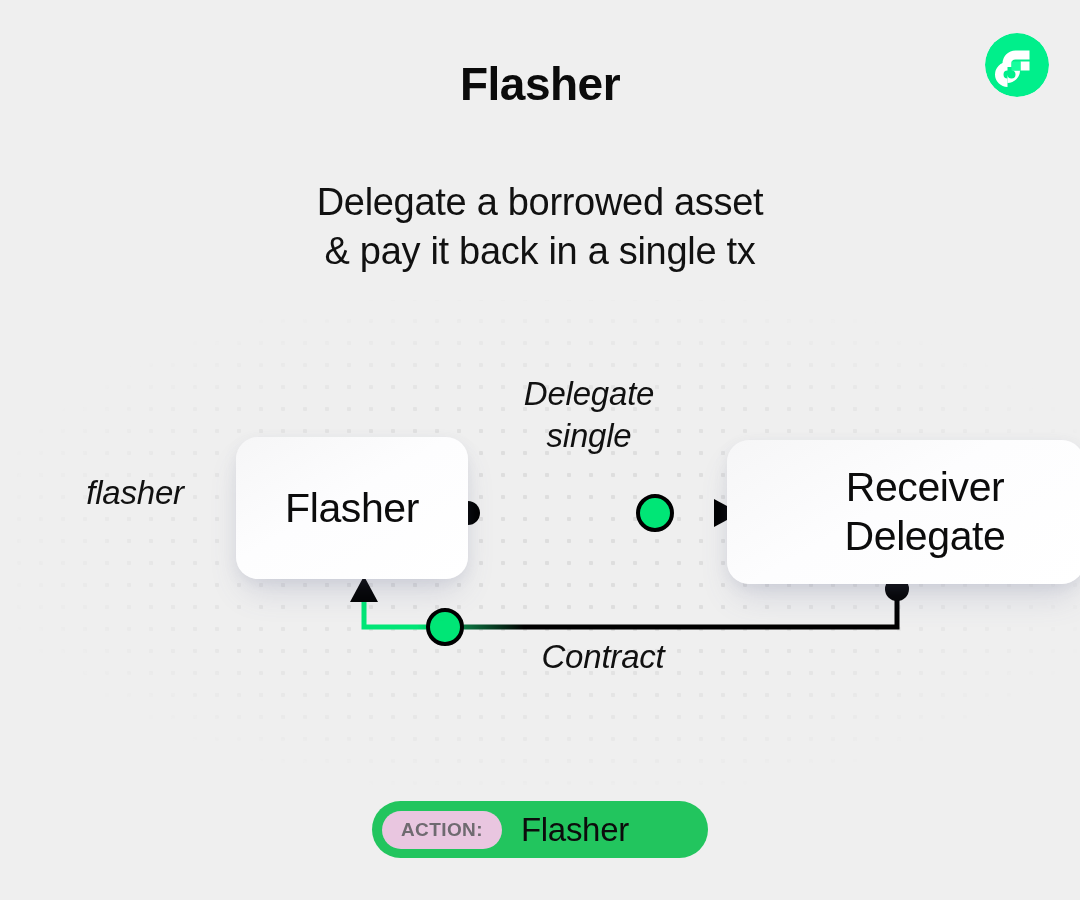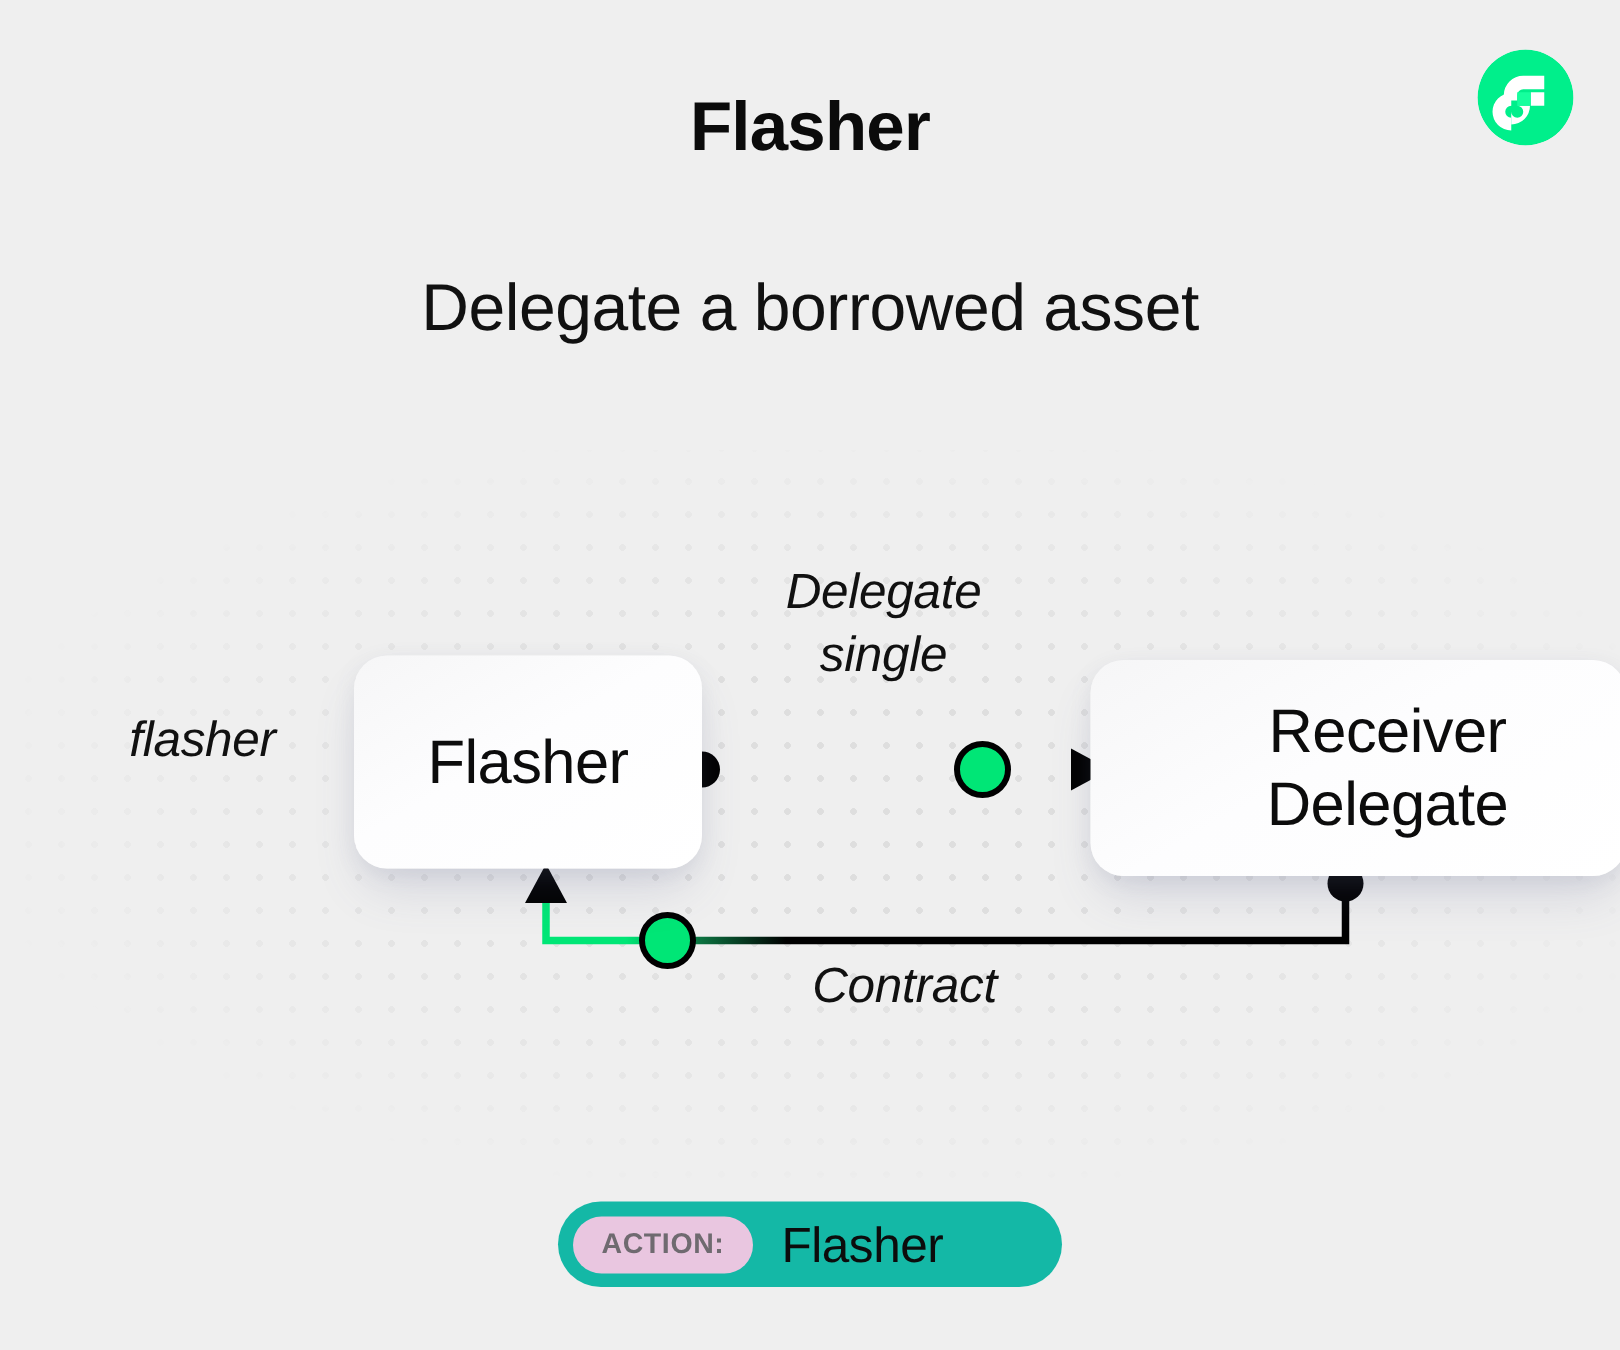--- a/index.html
+++ b/index.html
@@ -41,21 +41,21 @@
     line-height: 1.15;
   }
 
   
   .subtitle {
     position: absolute;
     top: 178px;
     left: 0;
     width: 1080px;
     text-align: center;
-    font-size: 44px;
+    font-size: 38px;
     font-weight: 400;
     color: #111111;
     line-height: 1.28;
     letter-spacing: -0.3px;
   }
   .subtitle .line {
     display: block;
   }
 
   
@@ -154,21 +154,21 @@
   }
 
   
   .action-pill {
     position: absolute;
     left: 372px;
     top: 801px;
     width: 336px;
     height: 57px;
     border-radius: 29px;
-    background: #14b8a6;
+    background: #22c55e;
     display: flex;
     align-items: center;
     padding-left: 10px;
     box-sizing: border-box;
   }
   .action-tag {
     height: 38px;
     padding: 0 19px;
     border-radius: 19px;
     background: #e9c6e0;
@@ -196,20 +196,21 @@
   <path d="M35.5 37.5 h9 v-9 h-9 z" fill="#ffffff"></path>
   <path d="M26.5 37.5 a4 4 0 1 1 -4 4 v8.5 a12.5 12.5 0 0 0 12.5 -12.5 z" fill="#ffffff"></path>
   <path d="M22.5 29 a12.5 12.5 0 0 0 0 25 v-8.5 a4 4 0 0 1 0 -8 z" fill="#ffffff"></path>
   <rect x="26.5" y="28.5" width="9" height="9" fill="#16ff9e"></rect>
 </svg>
 
 <div class="page-title">Flasher</div>
 
 <div class="subtitle">
   <span class="line">Delegate a borrowed asset</span>
+  <span class="line">&amp; pay it back in a single tx</span>
 </div>
 
 <div class="diagram">
 
   <div class="dot-grid"></div>
 
   <svg class="connectors" viewBox="0 0 1080 500">
     <defs>
       <linearGradient id="gradTop" x1="0" y1="0" x2="1" y2="0">
         <stop offset="0%" stop-color="#000000"></stop>

